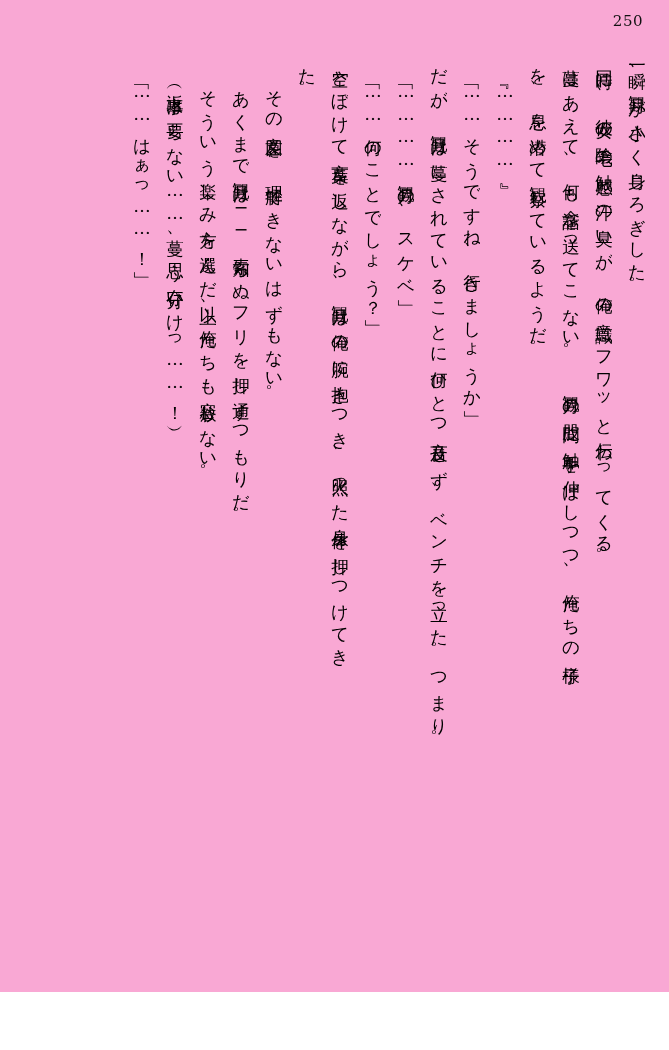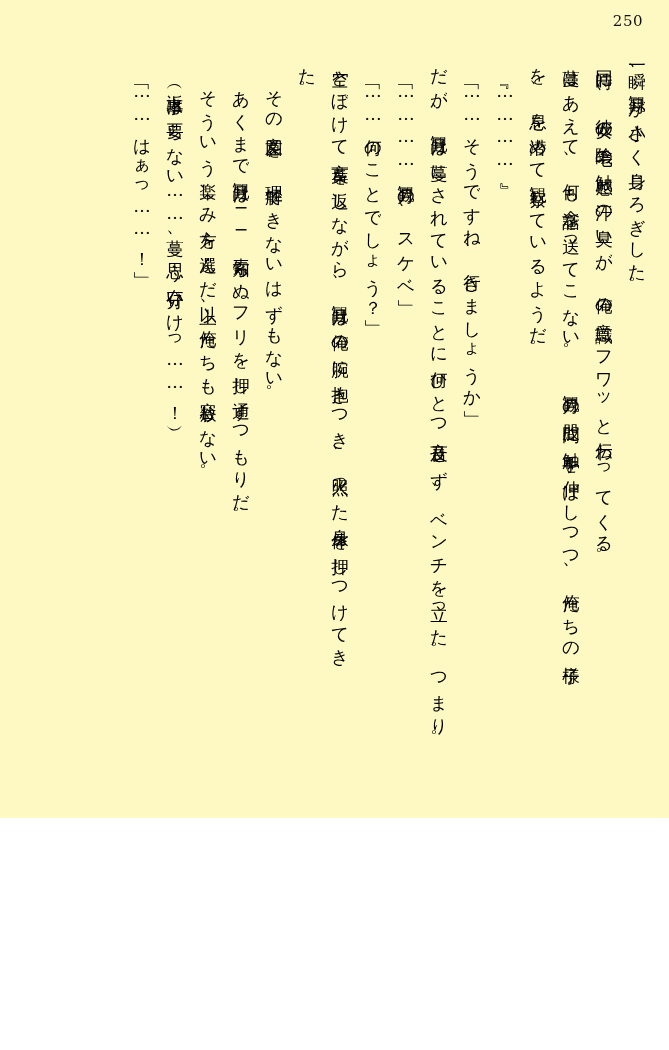--- a/index.html
+++ b/index.html
@@ -10,22 +10,22 @@
   body {
     width: 669px;
     height: 1050px;
     overflow: hidden;
     font-family: "DejaVu Serif", "Liberation Serif", serif;
     color: #000000;
   }
   .page {
     position: relative;
     width: 669px;
-    height: 818px;
-    background: #fef9c3;
+    height: 992px;
+    background: #f9a8d4;
     box-sizing: border-box;
   }
   .page-number {
     position: absolute;
     top: 12px;
     right: 26px;
     font-size: 15px;
     letter-spacing: 0.5px;
     font-family: "DejaVu Serif", "Liberation Serif", serif;
     color: #111111;

